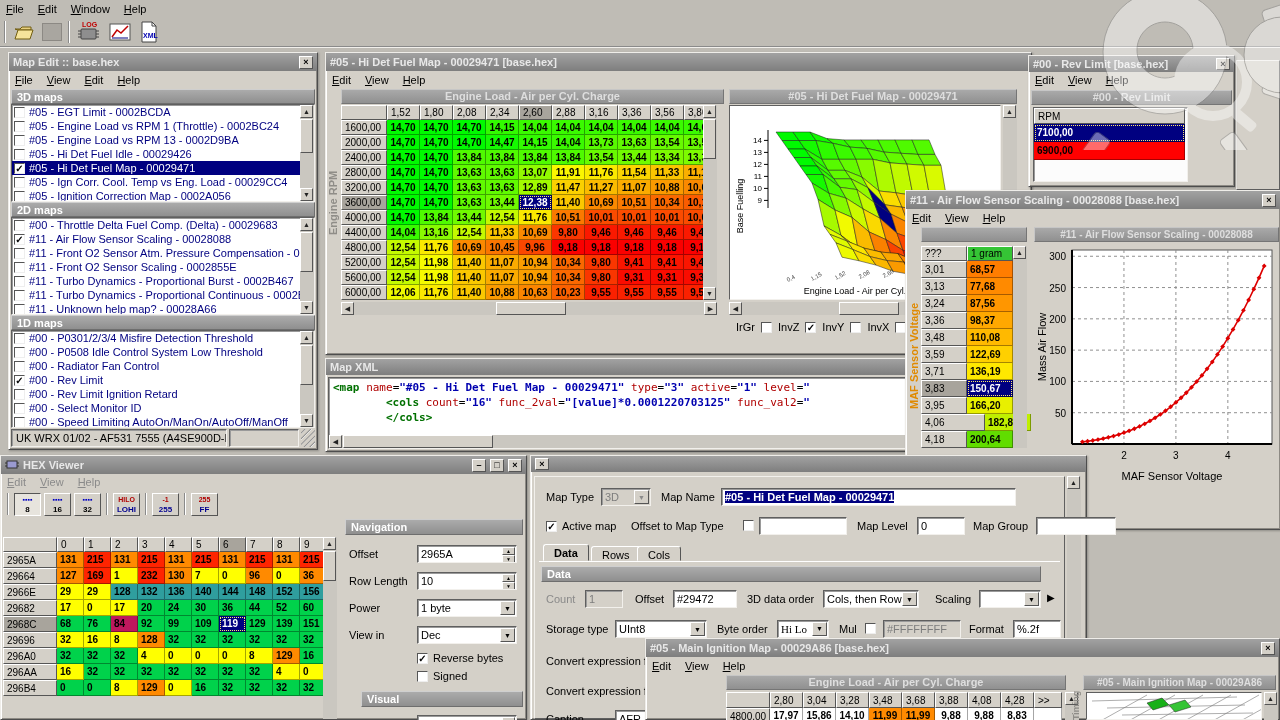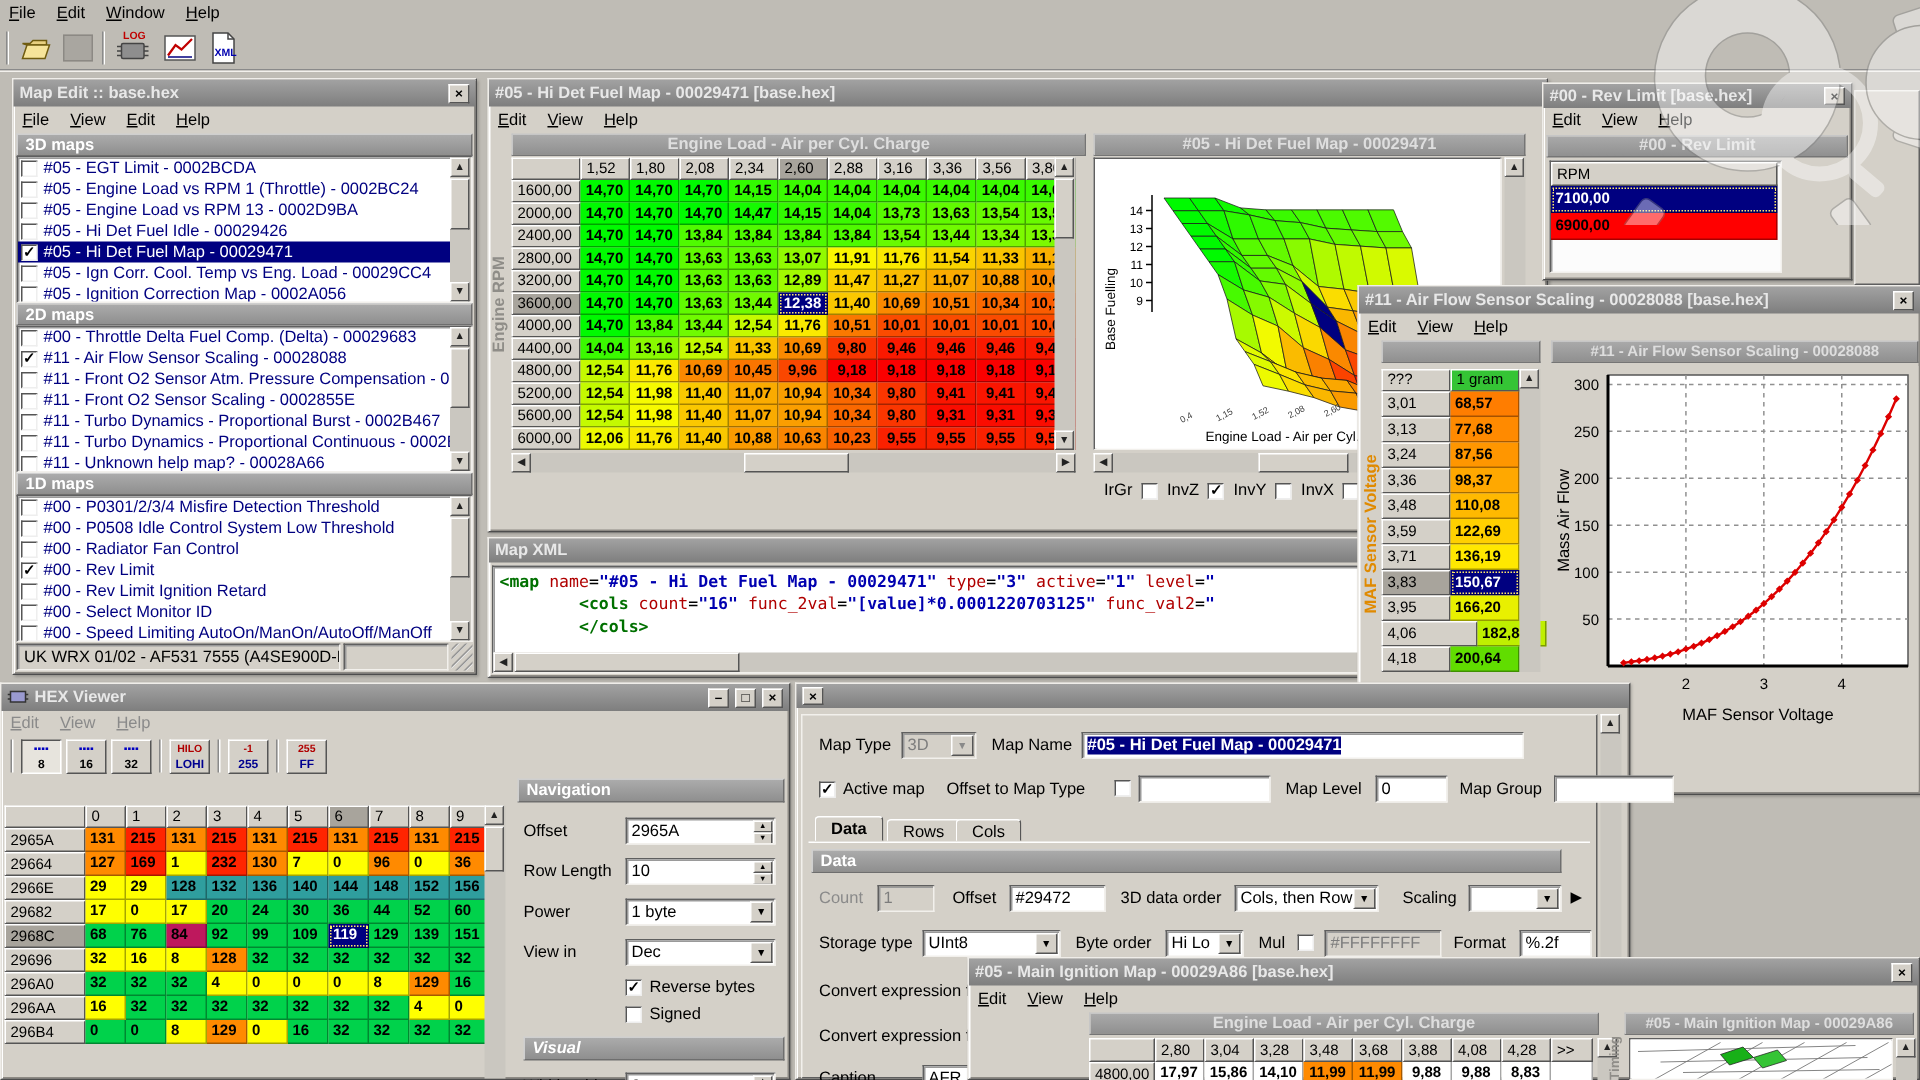--- a/index.html
+++ b/index.html
@@ -884,21 +884,21 @@
     <span class="lab" style="left:4px;top:107px;">View in</span>
     <div class="fld" style="left:72px;top:107px;width:100px;"><span>Dec</span><span class="ddb">▼</span></div>
     <div style="position:absolute;left:72px;top:133px;display:flex;gap:5px;align-items:center;">
         <span class="cb on"></span>
         <span>Reverse bytes</span>
       </div>
     <div style="position:absolute;left:72px;top:151px;display:flex;gap:5px;align-items:center;">
         <span class="cb"></span>
         <span>Signed</span>
       </div>
-    <div class="hdrbar" style="position:absolute;left:4px;right:0;top:172px;height:16px;font-style:italic;">Visual</div>
+    <div class="hdrbar" style="position:absolute;left:16px;right:0;top:172px;height:16px;">Visual</div>
     <span class="lab" style="left:4px;top:196px;">Width add</span>
     <div class="fld" style="left:72px;top:196px;width:100px;"><span>0</span><span class="spin">
           <div>▲</div>
         </span></div>
   </div>
 </div>
 
 <div class="win" id="w-params" style="left:530px;top:455px;width:557px;height:265px;">
   <div class="tb" style="height:16px;">
       <span class="wbtn" style="height:12px;line-height:10px;">×</span>
@@ -932,21 +932,21 @@
   <span class="lab" style="left:104px;top:134px;">Offset</span>
   <div class="fld" style="left:142px;top:134px;width:64px;">#29472</div>
   <span class="lab" style="left:216px;top:134px;">3D data order</span>
   <div class="fld" style="left:292px;top:134px;width:96px;white-space:nowrap;"><span>Cols, then Rows</span><span class="ddb">▼</span></div>
   <span class="lab" style="left:404px;top:134px;">Scaling</span>
   <div class="fld" style="left:448px;top:134px;width:62px;"><span></span><span class="ddb">▼</span></div>
   <span style="position:absolute;left:516px;top:136px;font-size:10px;">▶</span>
   <span class="lab" style="left:15px;top:164px;">Storage type</span>
   <div class="fld" style="left:84px;top:164px;width:92px;"><span>UInt8</span><span class="ddb">▼</span></div>
   <span class="lab" style="left:186px;top:164px;">Byte order</span>
-  <div class="fld" style="left:246px;top:164px;width:52px;"><span>Hi Lo</span><span class="ddb">▼</span></div>
+  <div class="fld" style="left:246px;top:164px;width:52px;font-family:Liberation Serif, serif;"><span>Hi Lo</span><span class="ddb">▼</span></div>
   <span class="lab" style="left:308px;top:164px;">Mul</span>
   <span class="cb" style="position:absolute;left:334px;top:167px;"></span>
   <div class="fld dis" style="left:352px;top:164px;width:78px;">#FFFFFFFF</div>
   <span class="lab" style="left:438px;top:164px;">Format</span>
   <div class="fld" style="left:482px;top:164px;width:48px;">%.2f</div>
   <span class="lab" style="left:15px;top:196px;">Convert expression fr</span>
   <span class="lab" style="left:15px;top:226px;">Convert expression fr</span>
   <span class="lab" style="left:15px;top:254px;">Caption</span>
   <div class="fld" style="left:84px;top:254px;width:60px;">AFR</div>
 </div>

